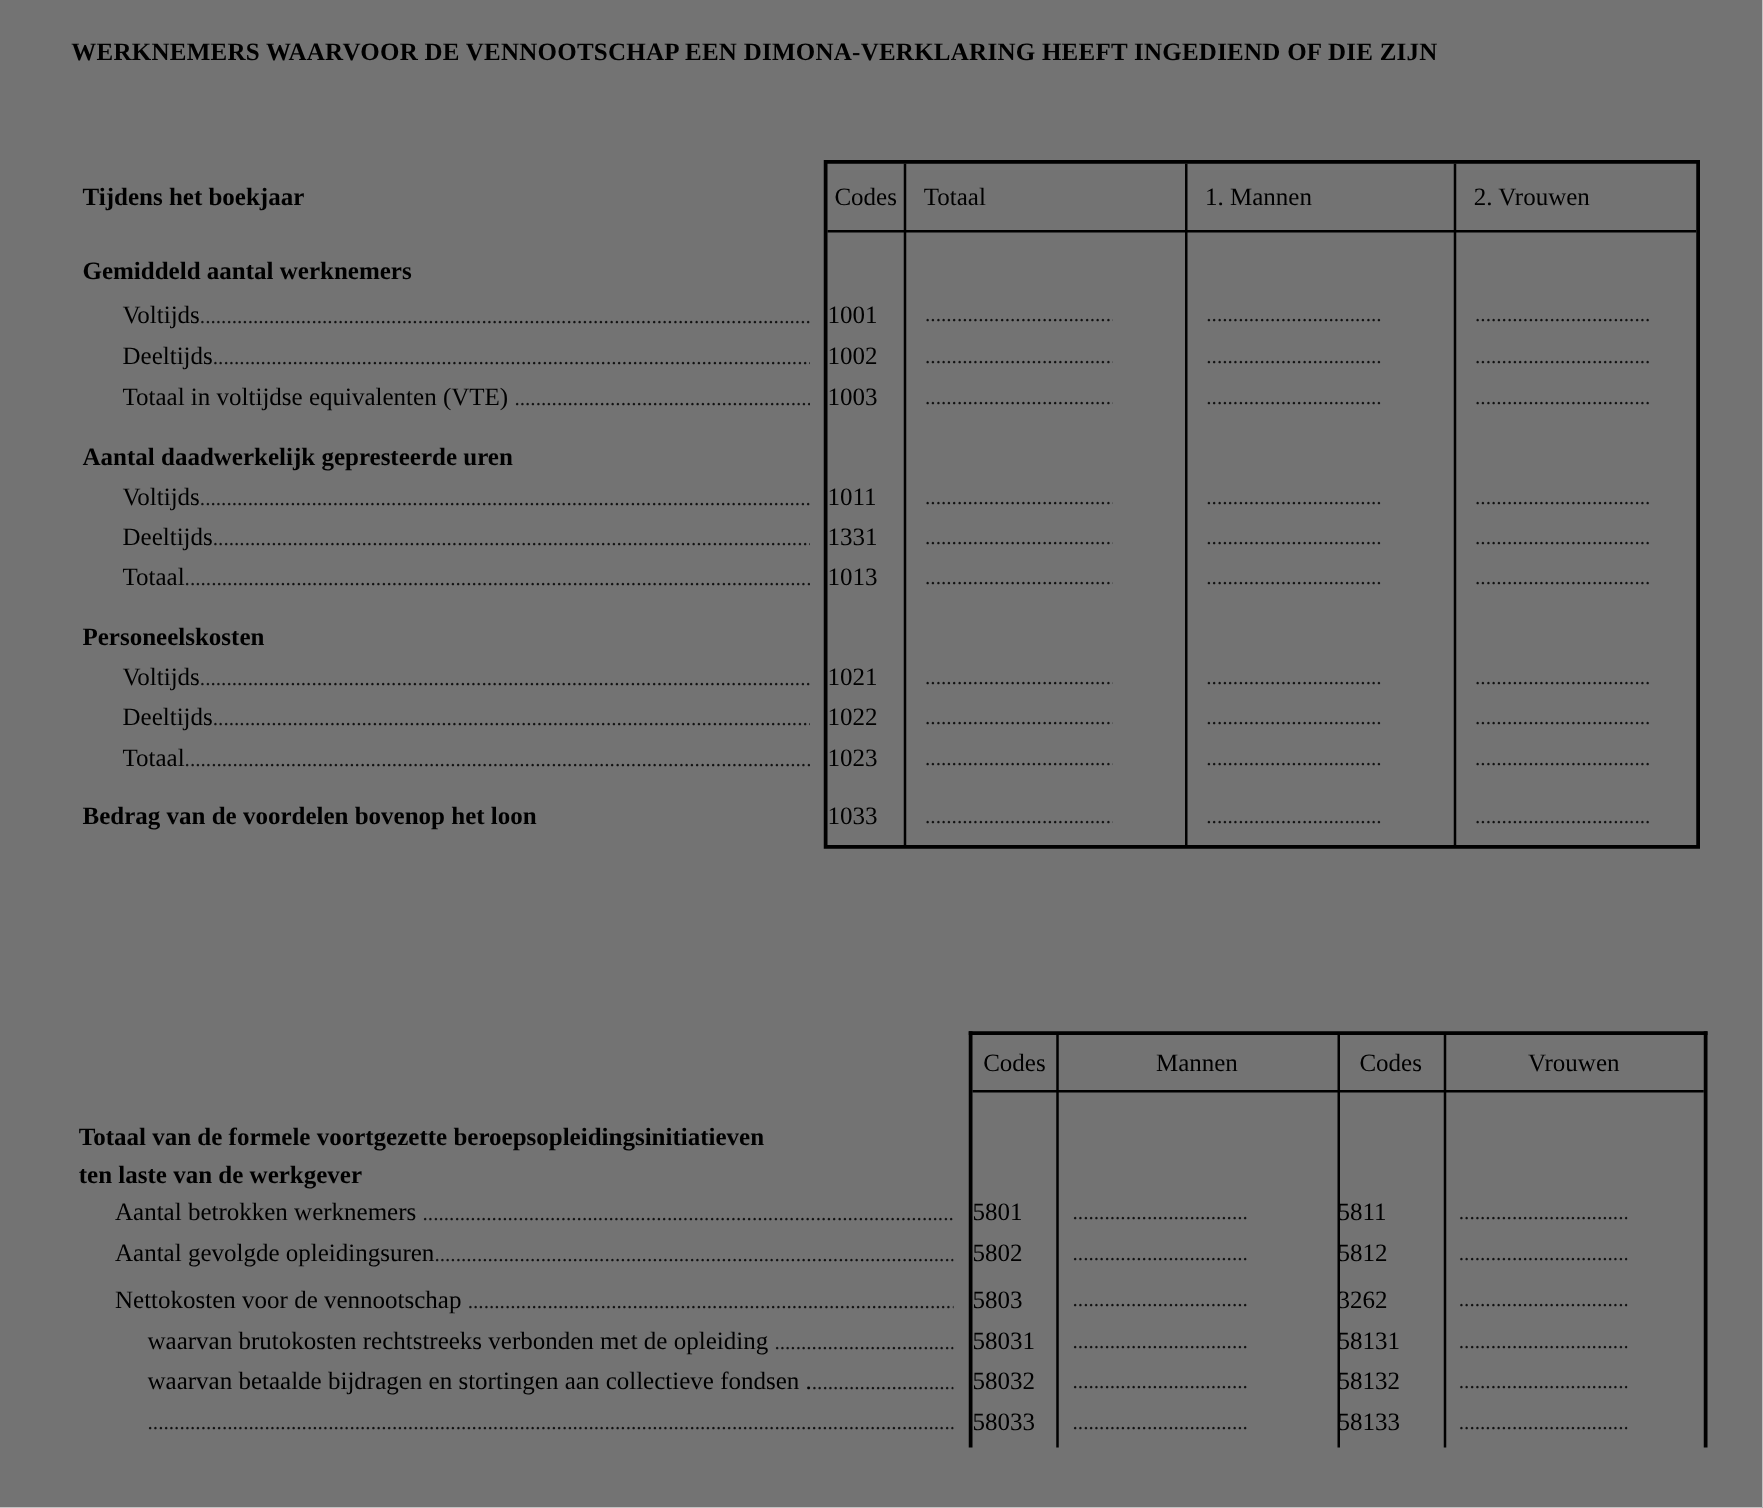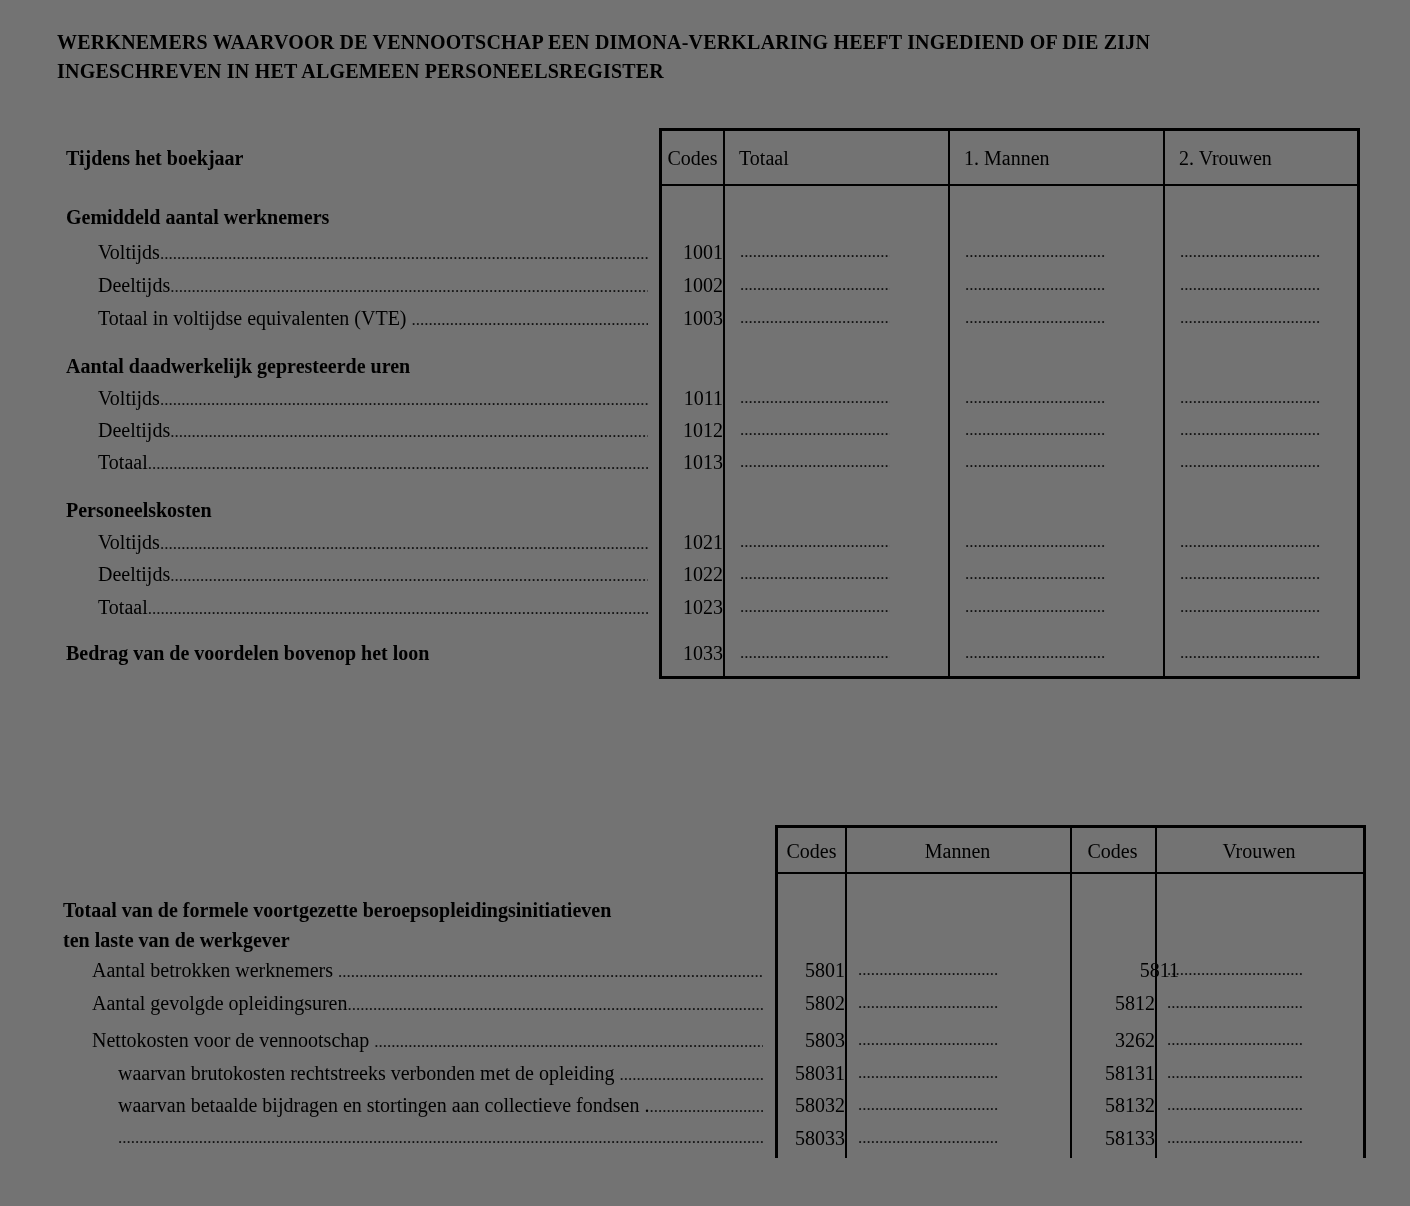--- a/index.html
+++ b/index.html
@@ -21,30 +21,29 @@
   .rowlabel {
     position:absolute; height:26px; line-height:26px; display:flex; align-items:baseline;
     white-space:nowrap; overflow:hidden;
   }
   .rowlabel > .lab { white-space:pre; }
   .leader { flex:1 1 auto; overflow:hidden; white-space:nowrap; font-size:17px; color:#111; }
   .dotcell {
     position:absolute; height:26px; line-height:26px; overflow:hidden; white-space:nowrap;
     font-size:17px; color:#111;
   }
-  .codecell { position:absolute; height:26px; line-height:26px; text-align:right; white-space:nowrap; }
+  .codecell { position:absolute; height:26px; line-height:26px; text-align:left; white-space:nowrap; }
 </style>
 </head>
 <body>
 
 <div class="page" id="page">
 
   <div class="title">
     <div>WERKNEMERS WAARVOOR DE VENNOOTSCHAP EEN DIMONA-VERKLARING HEEFT INGEDIEND OF DIE ZIJN</div>
-    <div>INGESCHREVEN IN HET ALGEMEEN PERSONEELSREGISTER</div>
   </div>
 
   <div class="caption1">Tijdens het boekjaar</div>
 
   <div class="frame" style="left:659px; top:128px; width:701px; height:551px;">
     <div class="vline" style="left:61px"></div>
     <div class="vline" style="left:286px"></div>
     <div class="vline" style="left:501px"></div>
     <div class="hsep" style="top:53px"></div>
     <div class="hcell center" style="left:0; width:61px; top:14px">Codes</div>
@@ -104,21 +103,21 @@
       <span class="leader">....................................................................................................................................................................................................................................................................</span>
     </div>
     <div class="codecell" style="left: 662px; top: 385px; width: 61px;">1011</div>
     <div class="dotcell" style="left: 740px; top: 385px; width: 150px;">....................................................................................................................................................................................................................................................................</div>
     <div class="dotcell" style="left: 965px; top: 385px; width: 140px;">....................................................................................................................................................................................................................................................................</div>
     <div class="dotcell" style="left: 1180px; top: 385px; width: 140px;">....................................................................................................................................................................................................................................................................</div>
     <div class="rowlabel" style="left: 98px; top: 417px; width: 550px;">
       <span class="lab">Deeltijds</span>
       <span class="leader">....................................................................................................................................................................................................................................................................</span>
     </div>
-    <div class="codecell" style="left: 662px; top: 417px; width: 61px;">1012</div>
+    <div class="codecell" style="left: 662px; top: 417px; width: 61px;">1331</div>
     <div class="dotcell" style="left: 740px; top: 417px; width: 150px;">....................................................................................................................................................................................................................................................................</div>
     <div class="dotcell" style="left: 965px; top: 417px; width: 140px;">....................................................................................................................................................................................................................................................................</div>
     <div class="dotcell" style="left: 1180px; top: 417px; width: 140px;">....................................................................................................................................................................................................................................................................</div>
     <div class="rowlabel" style="left: 98px; top: 449px; width: 550px;">
       <span class="lab">Totaal</span>
       <span class="leader">....................................................................................................................................................................................................................................................................</span>
     </div>
     <div class="codecell" style="left: 662px; top: 449px; width: 61px;">1013</div>
     <div class="dotcell" style="left: 740px; top: 449px; width: 150px;">....................................................................................................................................................................................................................................................................</div>
     <div class="dotcell" style="left: 965px; top: 449px; width: 140px;">....................................................................................................................................................................................................................................................................</div>
@@ -157,21 +156,21 @@
     <div class="codecell" style="left: 662px; top: 640px; width: 61px;">1033</div>
     <div class="dotcell" style="left: 740px; top: 640px; width: 150px;">....................................................................................................................................................................................................................................................................</div>
     <div class="dotcell" style="left: 965px; top: 640px; width: 140px;">....................................................................................................................................................................................................................................................................</div>
     <div class="dotcell" style="left: 1180px; top: 640px; width: 140px;">....................................................................................................................................................................................................................................................................</div>
     <div class="rowlabel" style="left: 92px; top: 957px; width: 671px;">
       <span class="lab">Aantal betrokken werknemers </span>
       <span class="leader">....................................................................................................................................................................................................................................................................</span>
     </div>
     <div class="codecell" style="left: 778px; top: 957px; width: 67px;">5801</div>
     <div class="dotcell" style="left: 858px; top: 957px; width: 140px;">....................................................................................................................................................................................................................................................................</div>
-    <div class="codecell" style="left: 1070px; top: 957px; width: 85px; margin-left: 24px;">5811</div>
+    <div class="codecell" style="left: 1070px; top: 957px; width: 85px;">5811</div>
     <div class="dotcell" style="left: 1167px; top: 957px; width: 135px;">....................................................................................................................................................................................................................................................................</div>
     <div class="rowlabel" style="left: 92px; top: 990px; width: 671px;">
       <span class="lab">Aantal gevolgde opleidingsuren</span>
       <span class="leader">....................................................................................................................................................................................................................................................................</span>
     </div>
     <div class="codecell" style="left: 778px; top: 990px; width: 67px;">5802</div>
     <div class="dotcell" style="left: 858px; top: 990px; width: 140px;">....................................................................................................................................................................................................................................................................</div>
     <div class="codecell" style="left: 1070px; top: 990px; width: 85px;">5812</div>
     <div class="dotcell" style="left: 1167px; top: 990px; width: 135px;">....................................................................................................................................................................................................................................................................</div>
     <div class="rowlabel" style="left: 92px; top: 1027px; width: 671px; text-align: center;">

